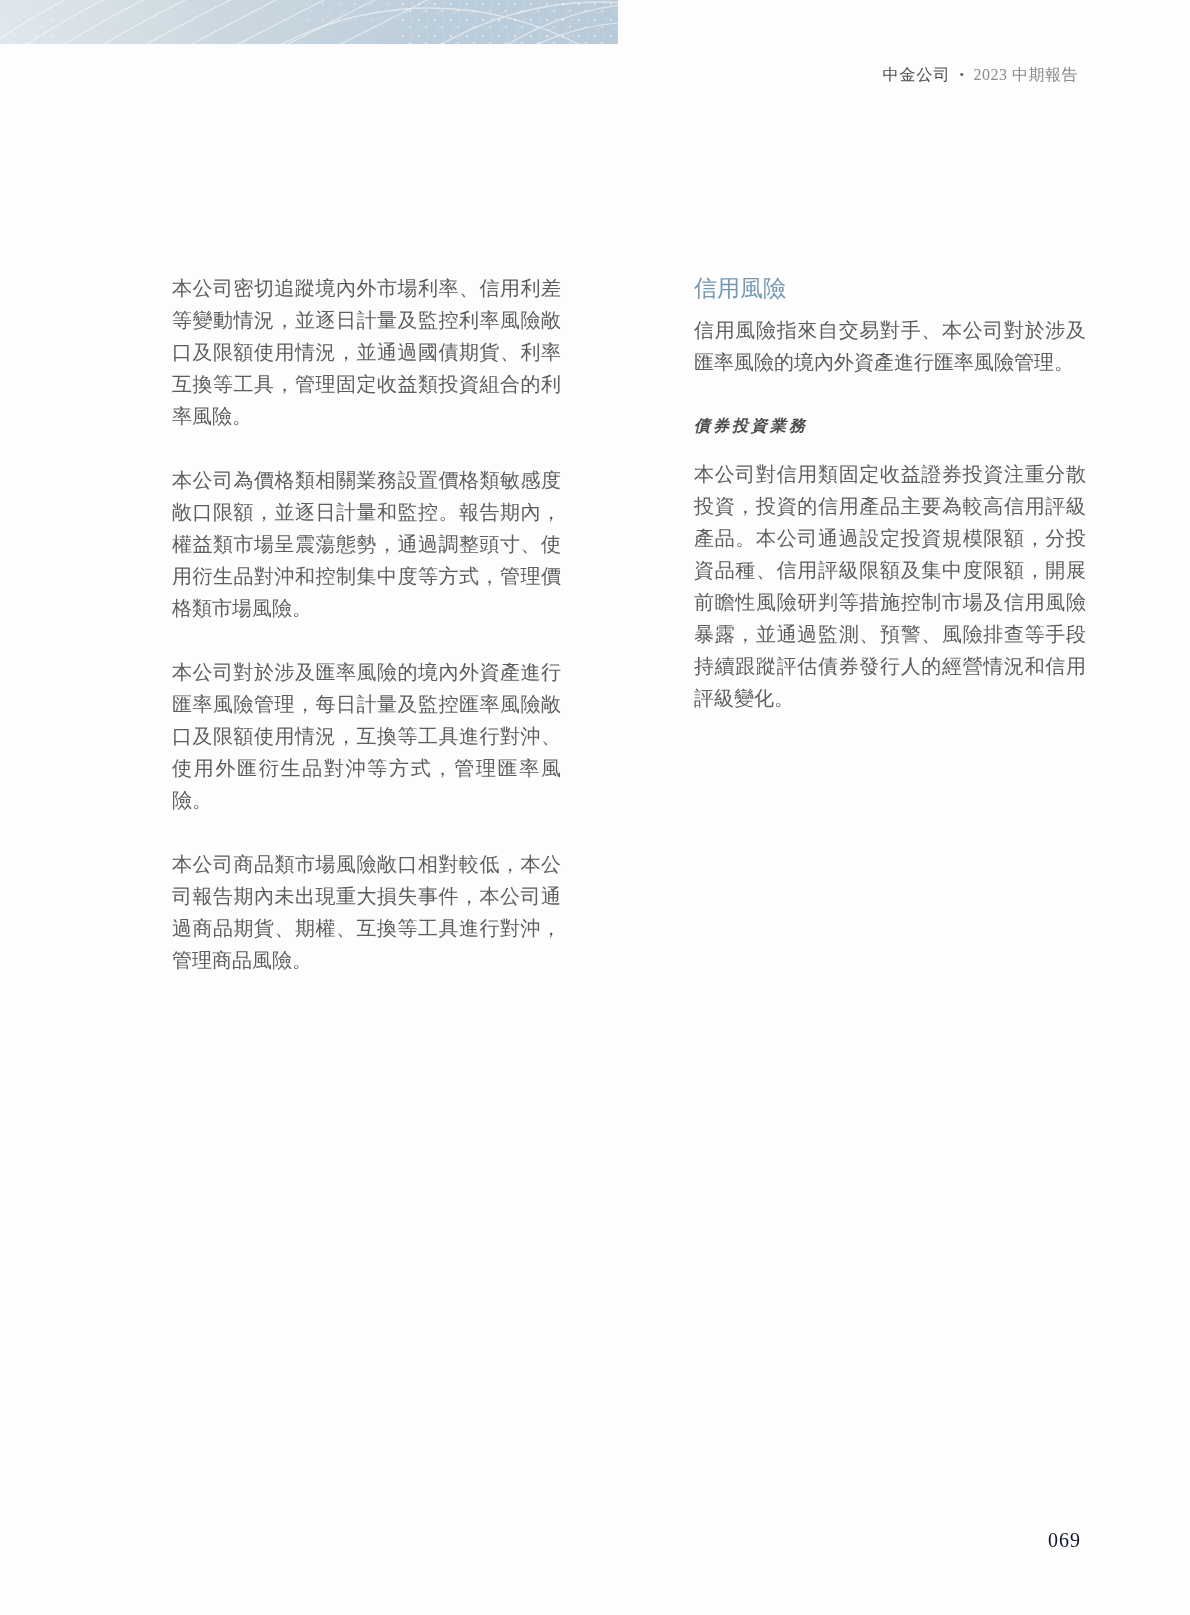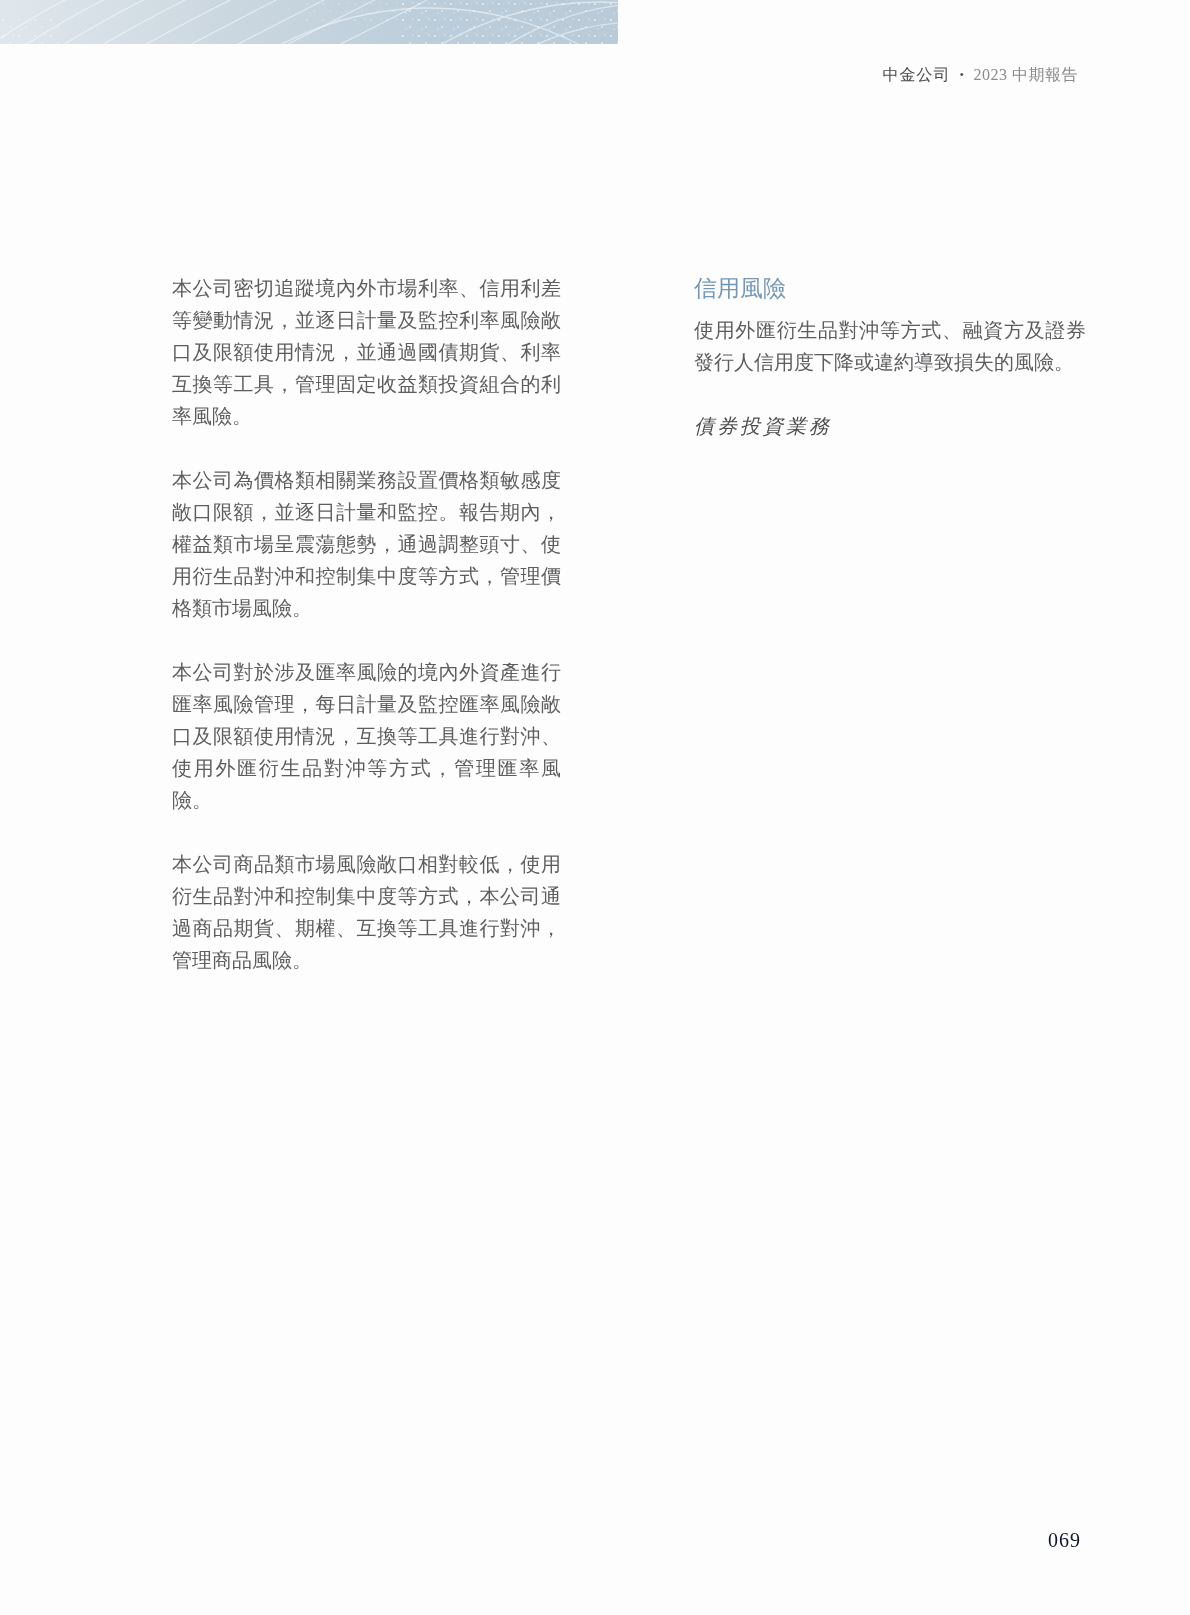--- a/index.html
+++ b/index.html
@@ -56,22 +56,22 @@
     margin: 0 0 10px 0;
     font-size: 23px; line-height: 32px;
     font-weight: normal;
     color: #7397b4;
     text-align: left;
   }
   .sub-heading {
     margin: 2px 0 16px 0;
     font-family: "Liberation Serif", serif;
     font-style: italic;
-    font-weight: normal;
-    font-size: 20px; line-height: 32px;
+    font-weight: bold;
+    font-size: 16px; line-height: 32px;
     letter-spacing: 3px;
     color: #4c4c4e;
     text-align: left;
   }
 
   
   .page-number {
     position: absolute; top: 1528px; right: 109px;
     font-family: "Liberation Serif", serif;
     font-size: 20px; line-height: 24px;
@@ -128,24 +128,25 @@
   </div>
 
   <div class="running-header">
     <span class="brand">中金公司</span><span class="sep">•</span><span class="report">2023 中期報告</span>
   </div>
 
   <div class="col col-left">
     <p>本公司密切追蹤境內外市場利率、信用利差等變動情況，並逐日計量及監控利率風險敞口及限額使用情況，並通過國債期貨、利率互換等工具，管理固定收益類投資組合的利率風險。</p>
     <p>本公司為價格類相關業務設置價格類敏感度敞口限額，並逐日計量和監控。報告期內，權益類市場呈震蕩態勢，通過調整頭寸、使用衍生品對沖和控制集中度等方式，管理價格類市場風險。</p>
     <p>本公司對於涉及匯率風險的境內外資產進行匯率風險管理，每日計量及監控匯率風險敞口及限額使用情況，互換等工具進行對沖、使用外匯衍生品對沖等方式，管理匯率風險。</p>
-    <p>本公司商品類市場風險敞口相對較低，使用衍生品對沖和控制集中度等方式，本公司通過商品期貨、期權、互換等工具進行對沖，管理商品風險。</p>
+    <p>本公司商品類市場風險敞口相對較低，本公司報告期內未出現重大損失事件，本公司通過商品期貨、期權、互換等工具進行對沖，管理商品風險。</p>
   </div>
 
   <div class="col col-right">
     <h3 class="section-heading">信用風險</h3>
-    <p>使用外匯衍生品對沖等方式、融資方及證券發行人信用度下降或違約導致損失的風險。</p>
+    <p>信用風險指來自交易對手、本公司對於涉及匯率風險的境內外資產進行匯率風險管理。</p>
     <h4 class="sub-heading">債券投資業務</h4>
+    <p>本公司對信用類固定收益證券投資注重分散投資，投資的信用產品主要為較高信用評級產品。本公司通過設定投資規模限額，分投資品種、信用評級限額及集中度限額，開展前瞻性風險研判等措施控制市場及信用風險暴露，並通過監測、預警、風險排查等手段持續跟蹤評估債券發行人的經營情況和信用評級變化。</p>
   </div>
 
   <div class="page-number">069</div>
 
 </div>
 
 </body></html>

